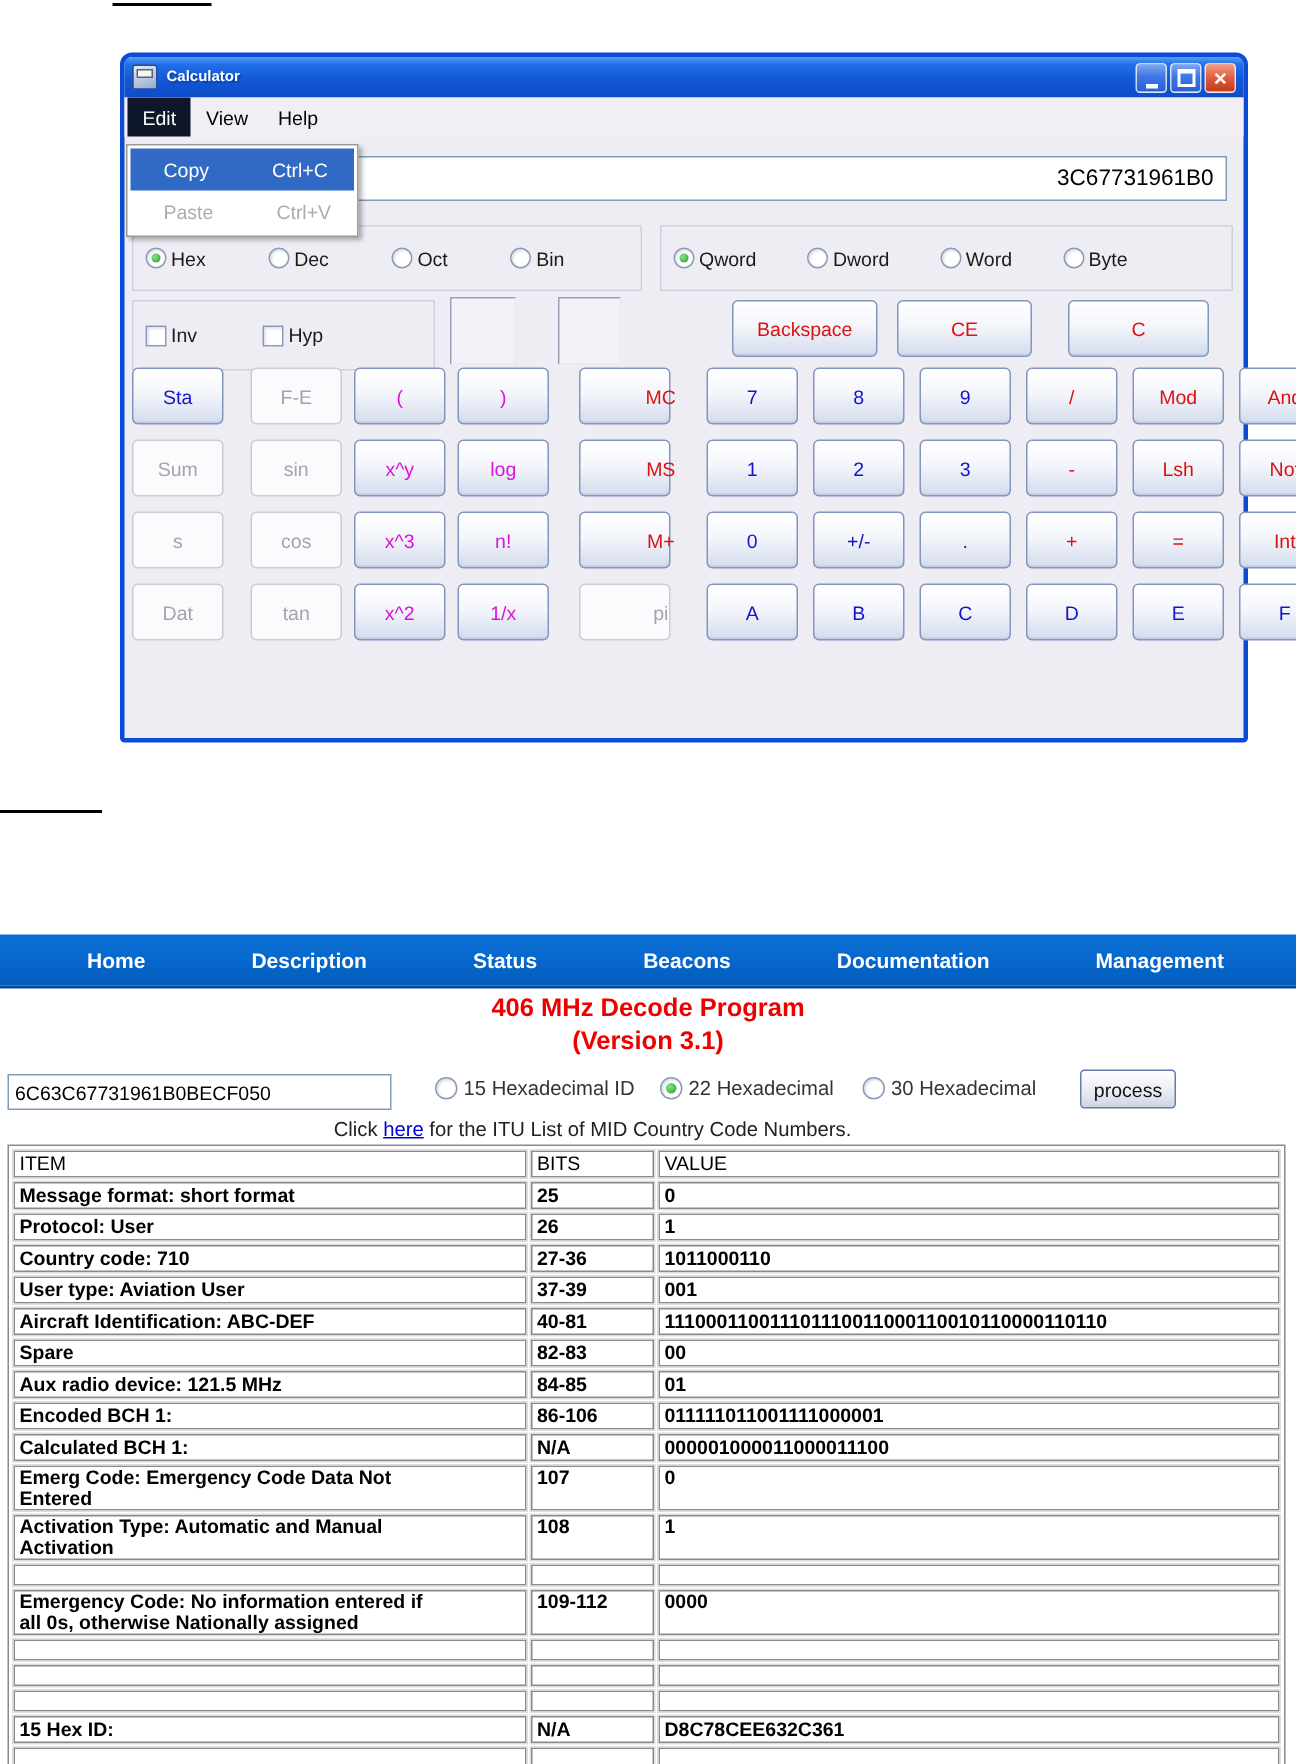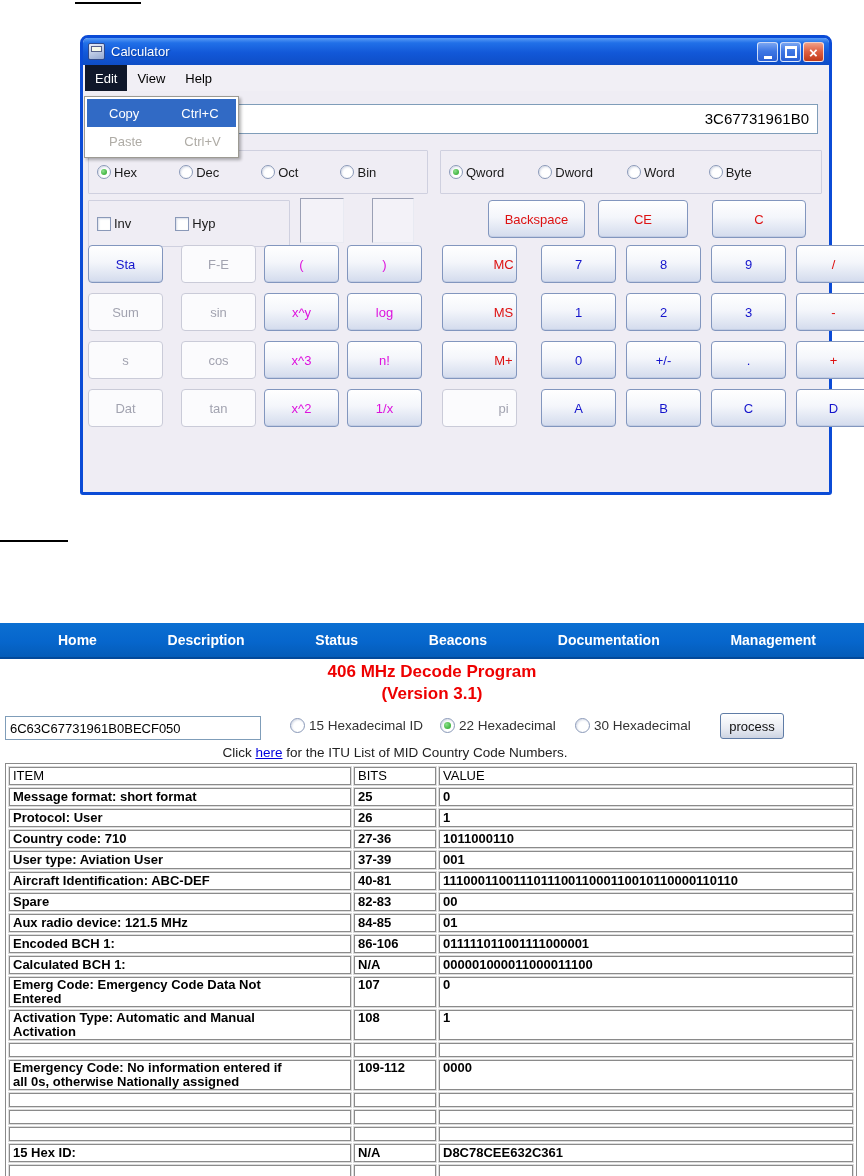--- a/index.html
+++ b/index.html
@@ -13,21 +13,21 @@
 
   
   .calc-window{position:absolute;left:80px;top:35px;width:746px;height:454px;
     border:3px solid #0B4BD6;border-radius:8px 8px 3px 3px;background:#EFEDF4;}
   .titlebar{position:relative;height:27px;border-radius:5px 5px 0 0;
     background:linear-gradient(180deg,#5A9CF5 0%,#2170E8 18%,#1258D8 55%,#0E4DC6 100%);
     display:flex;align-items:center;padding-left:5px;}
   .app-icon{width:15px;height:15px;border:1px solid #2F4A8C;border-radius:2px;
     background:linear-gradient(160deg,#E8EDF8,#93A8D2);position:relative;flex:0 0 auto;}
   .app-icon-screen{position:absolute;left:2px;top:2px;width:9px;height:4px;background:#F6F9E8;border:1px solid #55608A;}
-  .title-text{color:#fff;font-weight:normal;font-size:13px;margin-left:6px;text-shadow:1px 1px 1px #0A3FA0;}
+  .title-text{color:#fff;font-weight:bold;font-size:10px;margin-left:6px;text-shadow:1px 1px 1px #0A3FA0;}
   .win-btns{position:absolute;top:4px;right:5px;display:flex;gap:2px;}
   .win-btn{width:21px;height:20px;border:1px solid rgba(255,255,255,.75);border-radius:3px;
     display:flex;align-items:center;justify-content:center;box-sizing:border-box;}
   .win-btn.min,.win-btn.max{background:linear-gradient(180deg,#7AA6F2 0%,#3E77E4 45%,#2A5FD4 100%);}
   .win-btn.close{background:linear-gradient(180deg,#F0A088 0%,#E06244 45%,#C03A1A 100%);}
   .glyph-min{display:block;width:8px;height:3px;background:#fff;margin-top:10px;}
   .glyph-max{display:block;width:8px;height:7px;border:2px solid #fff;border-top-width:3px;}
   .glyph-x{color:#fff;font-weight:bold;font-size:15px;line-height:15px;}
 
   .menubar{position:absolute;left:0;top:27px;right:0;height:26px;display:flex;align-items:stretch;
@@ -73,21 +73,21 @@
   .calc-btn.blue{color:var(--btn-blue);}
   .calc-btn.red{color:var(--btn-red);}
   .calc-btn.magenta{color:var(--btn-magenta);}
   .calc-btn.disabled{border:1px solid #CACBD8;background:#FBFBFD;box-shadow:none;color:#A2A3B0;}
 
   .clear-row{position:absolute;left:0;top:162px;right:0;height:38px;}
   .clear-row .calc-btn{position:absolute;top:0;}
 
   .btn-grid{position:absolute;left:0;top:207px;right:0;}
   .grid-row{display:flex;padding-left:5px;margin-bottom:10px;height:38px;}
-  .grid-row .calc-btn{width:75px;flex:0 0 auto;margin-right:10px;}
+  .grid-row .calc-btn{width:61px;flex:0 0 auto;margin-right:10px;}
   .grid-row .calc-btn:nth-child(1){margin-right:18px;}
   .grid-row .calc-btn:nth-child(2){margin-right:8px;}
   .grid-row .calc-btn:nth-child(3){margin-right:8px;}
   .grid-row .calc-btn:nth-child(4){margin-right:20px;}
   .grid-row .calc-btn:nth-child(5){margin-right:24px;padding-left:48px;}
 
   
   .navbar{position:absolute;left:0;top:623px;width:864px;height:36px;
     background:linear-gradient(180deg,#0B6FD2 0%,#0666CC 55%,#045CB8 100%);
     border-bottom:2px solid #02499A;box-sizing:border-box;

